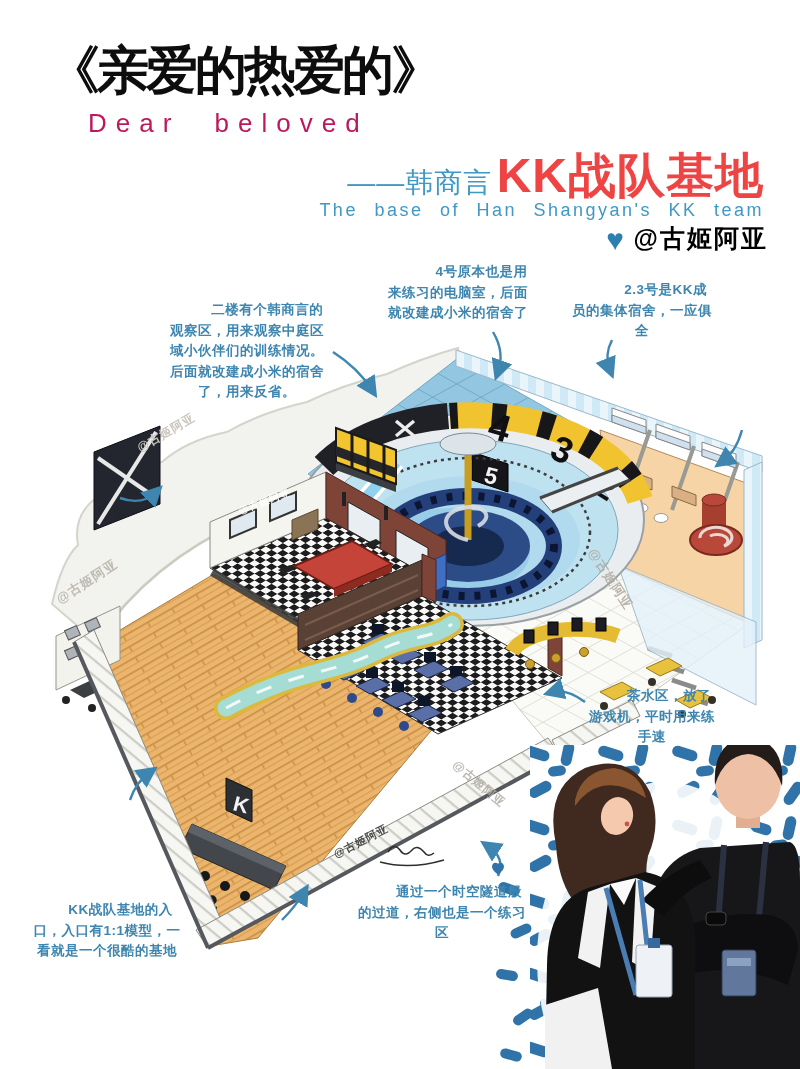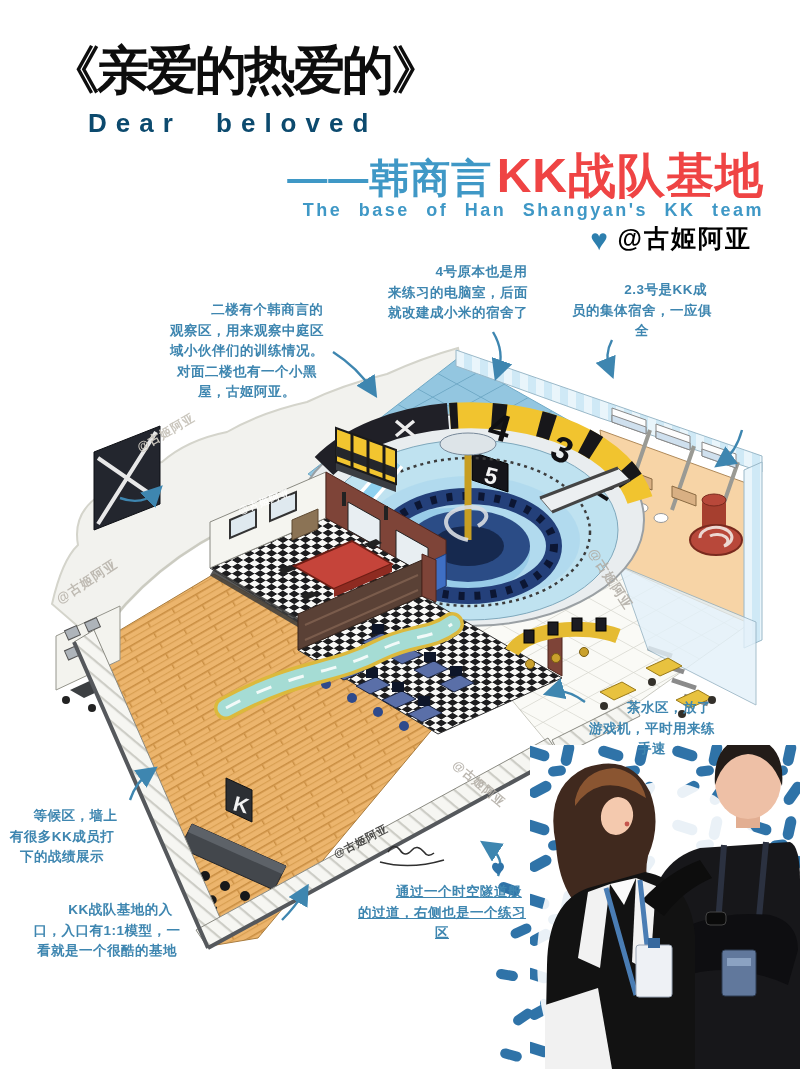--- a/index.html
+++ b/index.html
@@ -1,26 +1,26 @@
 <!DOCTYPE html>
 <html><head>
 <meta charset="utf-8">
 <style>
   html,body{margin:0;padding:0;background:#fff;}
   .page{position:relative;width:800px;height:1069px;background:#fff;overflow:hidden;
         font-family:"Liberation Sans","DejaVu Sans",sans-serif;}
   .art{position:absolute;left:0;top:0;z-index:1;}
   .txt{position:absolute;z-index:3;}
   .title{left:48px;top:36px;font-size:52px;font-weight:900;color:#0d0d0d;letter-spacing:-3px;white-space:nowrap;}
-  .title-en{left:88px;top:108px;font-size:26px;font-weight:700;color:#0c4a6e;letter-spacing:9px;word-spacing:18px;white-space:nowrap;}
+  .title-en{left:88px;top:108px;font-size:26px;font-weight:400;color:#be185d;letter-spacing:9px;word-spacing:18px;white-space:nowrap;}
   .byline{right:36px;top:144px;white-space:nowrap;}
-  .byline .dash{font-size:40px;font-weight:700;color:#3f98c6;letter-spacing:1px;}
+  .byline .dash{font-size:28px;font-weight:400;color:#3f98c6;letter-spacing:1px;}
   .byline .hl{font-size:48px;font-weight:900;color:#ef4444;letter-spacing:1px;}
-  .byline-en{right:36px;top:200px;font-size:18px;font-weight:700;color:#3f98c6;letter-spacing:2.5px;word-spacing:9px;white-space:nowrap;}
-  .credit{right:48px;top:222px;white-space:nowrap;}
+  .byline-en{right:36px;top:200px;font-size:18px;font-weight:400;color:#3f98c6;letter-spacing:2.5px;word-spacing:9px;white-space:nowrap;}
+  .credit{right:32px;top:222px;white-space:nowrap;}
   .credit .heart{font-size:30px;color:#2d7fae;vertical-align:-3px;margin-right:5px;}
   .credit .name{font-size:25px;font-weight:900;color:#000;letter-spacing:2px;}
   .ann{position:absolute;z-index:3;color:#3e86b0;font-weight:700;font-size:13.5px;
        line-height:1.52;letter-spacing:.5px;text-align:center;}
 </style>
 </head>
 <body>
 
 <div class="page">
 
@@ -365,21 +365,20 @@
 <div class="txt byline">
   <span class="dash">——韩商言</span>
   <span class="hl">KK战队基地</span>
 </div>
 <div class="txt byline-en">The base of Han Shangyan's KK team</div>
 <div class="txt credit">
   <span class="heart">♥</span>
   <span class="name">@古姬阿亚</span>
 </div>
 
-<div class="ann" style="left:168px;top:300px;width:158px;text-indent:3em;">二楼有个韩商言的观察区，用来观察中庭区域小伙伴们的训练情况。对面二楼也有一个小黑屋，古姬阿亚。</div>
+<div class="ann" style="left:168px;top:300px;width:158px;text-indent:3em;">二楼有个韩商言的观察区，用来观察中庭区域小伙伴们的训练情况。后面就改建成小米的宿舍了，用来反省。</div>
 <div class="ann" style="left:382px;top:262px;width:152px;text-indent:3.5em;">4号原本也是用来练习的电脑室，后面就改建成小米的宿舍了</div>
 <div class="ann" style="left:528px;top:280px;width:140px;text-indent:3.5em;margin-left:44px;">2.3号是KK成员的集体宿舍，一应俱全</div>
-<div class="ann" style="left:588px;top:686px;width:128px;text-indent:2.5em;margin-top:12px;">茶水区，放了游戏机，平时用来练手速</div>
-<div class="ann" style="left:6px;top:806px;width:112px;text-indent:2em;">等候区，墙上有很多KK成员打下的战绩展示</div>
+<div class="ann" style="left:588px;top:686px;width:128px;text-indent:2.5em;">茶水区，放了游戏机，平时用来练手速</div>
 <div class="ann" style="left:28px;top:900px;width:158px;text-indent:2em;">KK战队基地的入口，入口有1:1模型，一看就是一个很酷的基地</div>
-<div class="ann" style="left:358px;top:882px;width:168px;text-indent:2.5em;text-decoration:underline;">通过一个时空隧道般的过道，右侧也是一个练习区</div>
+<div class="ann" style="left:358px;top:882px;width:168px;text-indent:2.5em;">通过一个时空隧道般的过道，右侧也是一个练习区</div>
 
 </div>
 
 </body></html>

